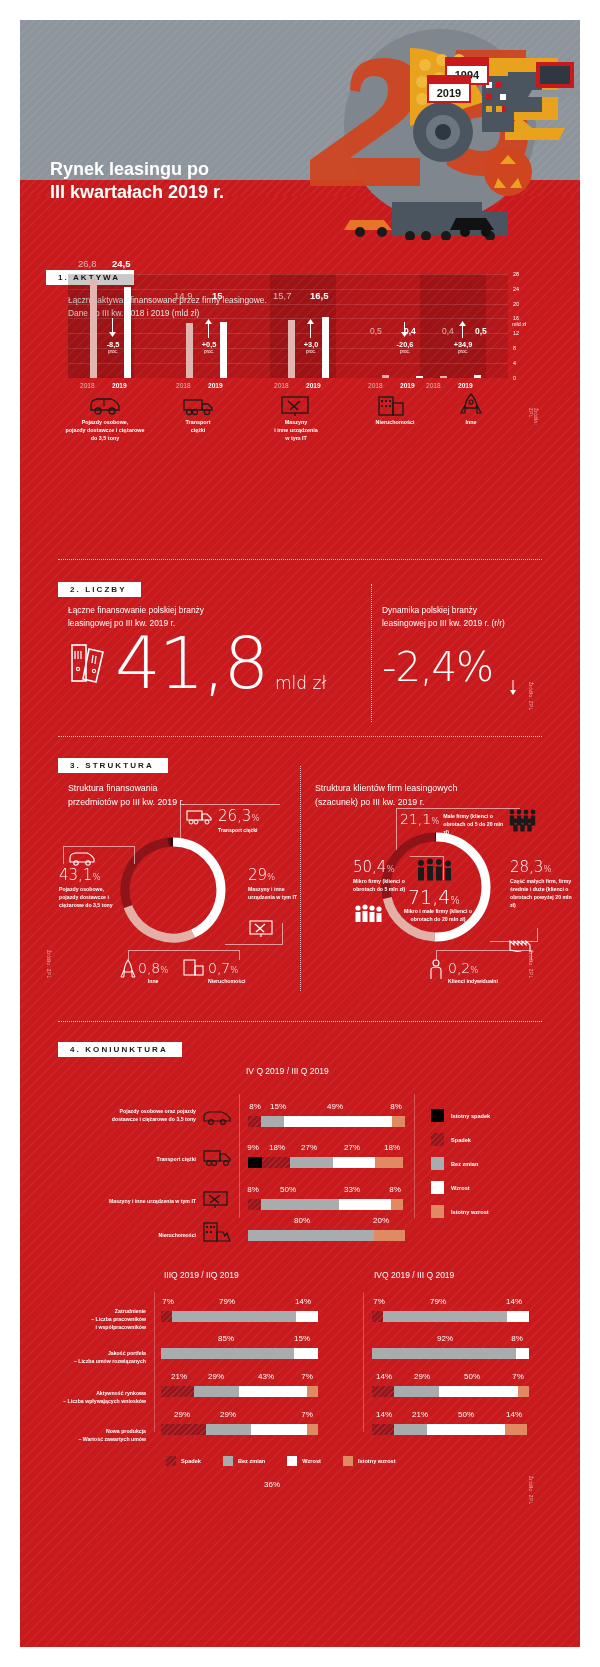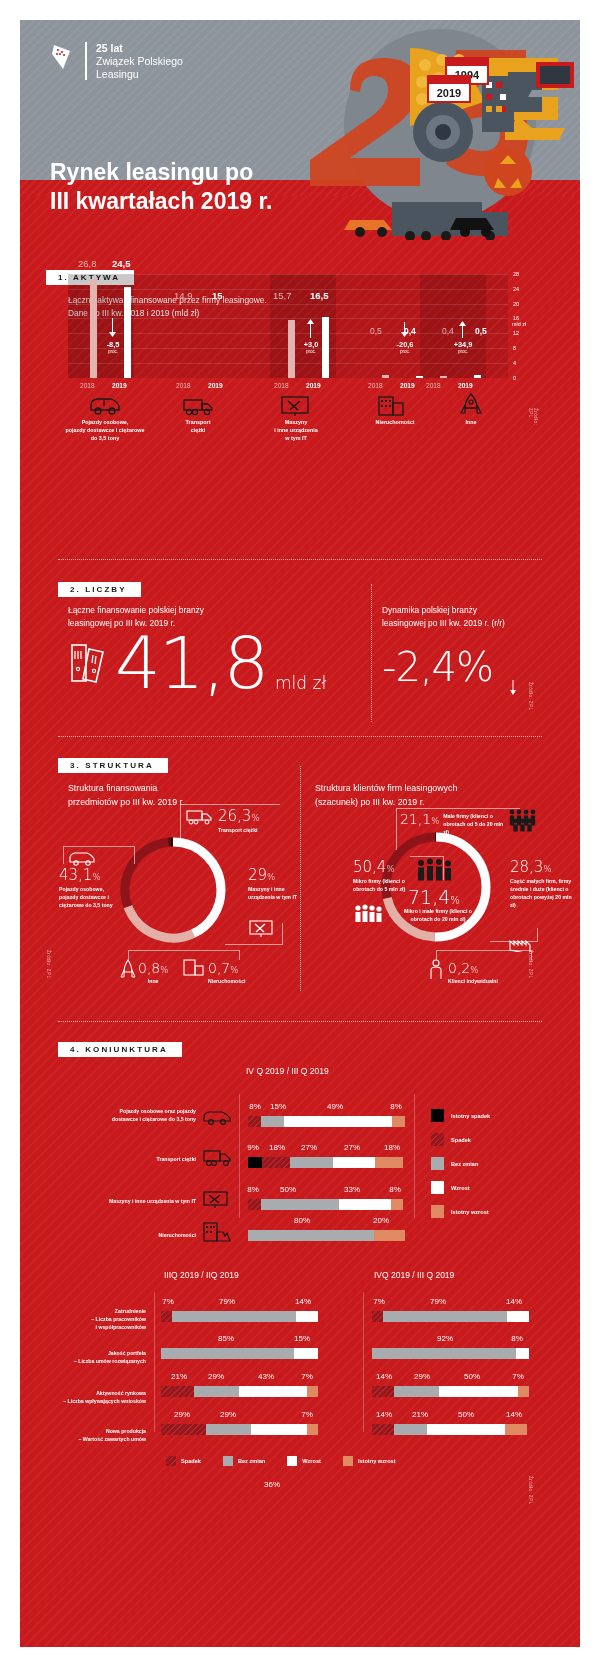--- a/index.html
+++ b/index.html
@@ -23,21 +23,21 @@
   .hdr-red {
     position:absolute; left:0; bottom:0; width:100%; height:60px; background:#c8191c;
   }
   .logo-wrap{ position:absolute; left:30px; top:22px; display:flex; align-items:flex-start; z-index:5;}
   .logo-mark{ width:26px; height:30px; margin-right:9px; position:relative; }
   .logo-text{ color:#fff; line-height:1.22; padding-left:9px; border-left:2px solid #fff; }
   .logo-text .l1{ font-size:10.5px; font-weight:bold; }
   .logo-text .l2, .logo-text .l3{ font-size:10.5px; font-weight:normal; }
   .hdr-title{
     position:absolute; left:30px; top:138px; z-index:5;
-    color:#fff; font-size:23px; font-weight:bold; line-height:1.28;
+    color:#fff; font-size:18px; font-weight:bold; line-height:1.28;
   }
   .hero{ position:absolute; right:0px; top:0px; width:330px; height:220px; z-index:3; }
 
   
   .body-red{
     position:absolute; left:20px; top:196px; width:560px; height:1451px;
     background:#c8191c; overflow:hidden;
   }
   .body-red::before{
     content:""; position:absolute; inset:0;
@@ -189,37 +189,20 @@
       </g>
       <g>
         <rect x="178" y="56" width="42" height="26" fill="#fff" stroke="#c8191c" stroke-width="2"></rect>
         <rect x="178" y="56" width="42" height="8" fill="#c8191c"></rect>
         <text x="199" y="77" text-anchor="middle" font-family="Liberation Sans, sans-serif" font-size="11" font-weight="bold" fill="#1a1a1a">2019</text>
       </g>
     </svg>
 
     <div class="hdr-red"></div>
 
-    <div class="logo-wrap">
-      <svg class="logo-mark" viewBox="0 0 26 30">
-        <path d="M4 3 L20 9 L13 27 L2 12 Z" fill="#fff"></path>
-        <g fill="#c8191c">
-            <circle cx="8" cy="8" r="1"></circle>
-            <circle cx="12" cy="10" r="1"></circle>
-            <circle cx="10" cy="12" r="1"></circle>
-            <circle cx="14" cy="13" r="1"></circle>
-            <circle cx="7" cy="12" r="1"></circle>
-          </g>
-      </svg>
-      <div class="logo-text">
-        <div class="l1">25 lat</div>
-        <div class="l2">Związek Polskiego</div>
-        <div class="l3">Leasingu</div>
-      </div>
-    </div>
 
     <div class="hdr-title">
       <div>Rynek leasingu po</div>
       <div>III kwartałach 2019 r.</div>
     </div>
   </div>
 
   <div class="body-red">
   <div class="content">
 
@@ -251,20 +234,31 @@
           <div class="bar y19" style="left:56px; height:91px;"></div>
           <svg style="position:absolute;left:40px;top:44px;" width="9" height="20">
             <line x1="4.5" y1="0" x2="4.5" y2="18" stroke="#fff" stroke-width="1"></line>
                 <path d="M1 14 L4.5 19 L8 14z" fill="#fff"></path>
           </svg>
           <div class="pct" style="left:22px; top:66px; width:46px;">
             <span>-8,5</span><small>proc.</small>
           </div>
         </div>
 
+        <div class="grp" style="left:96px; width:90px;">
+          <div class="bar y18" style="left:22px; height:55px;"></div>
+          <div class="bar y19" style="left:56px; height:56px;"></div>
+          <svg style="position:absolute;left:40px;top:44px;" width="9" height="20">
+            <line x1="4.5" y1="2" x2="4.5" y2="20" stroke="#fff" stroke-width="1"></line>
+                <path d="M1 6 L4.5 1 L8 6z" fill="#fff"></path>
+          </svg>
+          <div class="pct" style="left:22px; top:66px; width:46px;">
+            <span>+0,5</span><small>proc.</small>
+          </div>
+        </div>
 
         <div class="grp" style="left:198px; width:90px;">
           <div class="bar y18" style="left:22px; height:58px;"></div>
           <div class="bar y19" style="left:56px; height:61px;"></div>
           <svg style="position:absolute;left:40px;top:44px;" width="9" height="20">
             <line x1="4.5" y1="2" x2="4.5" y2="20" stroke="#fff" stroke-width="1"></line>
                 <path d="M1 6 L4.5 1 L8 6z" fill="#fff"></path>
           </svg>
           <div class="pct" style="left:22px; top:66px; width:46px;">
             <span>+3,0</span><small>proc.</small>

